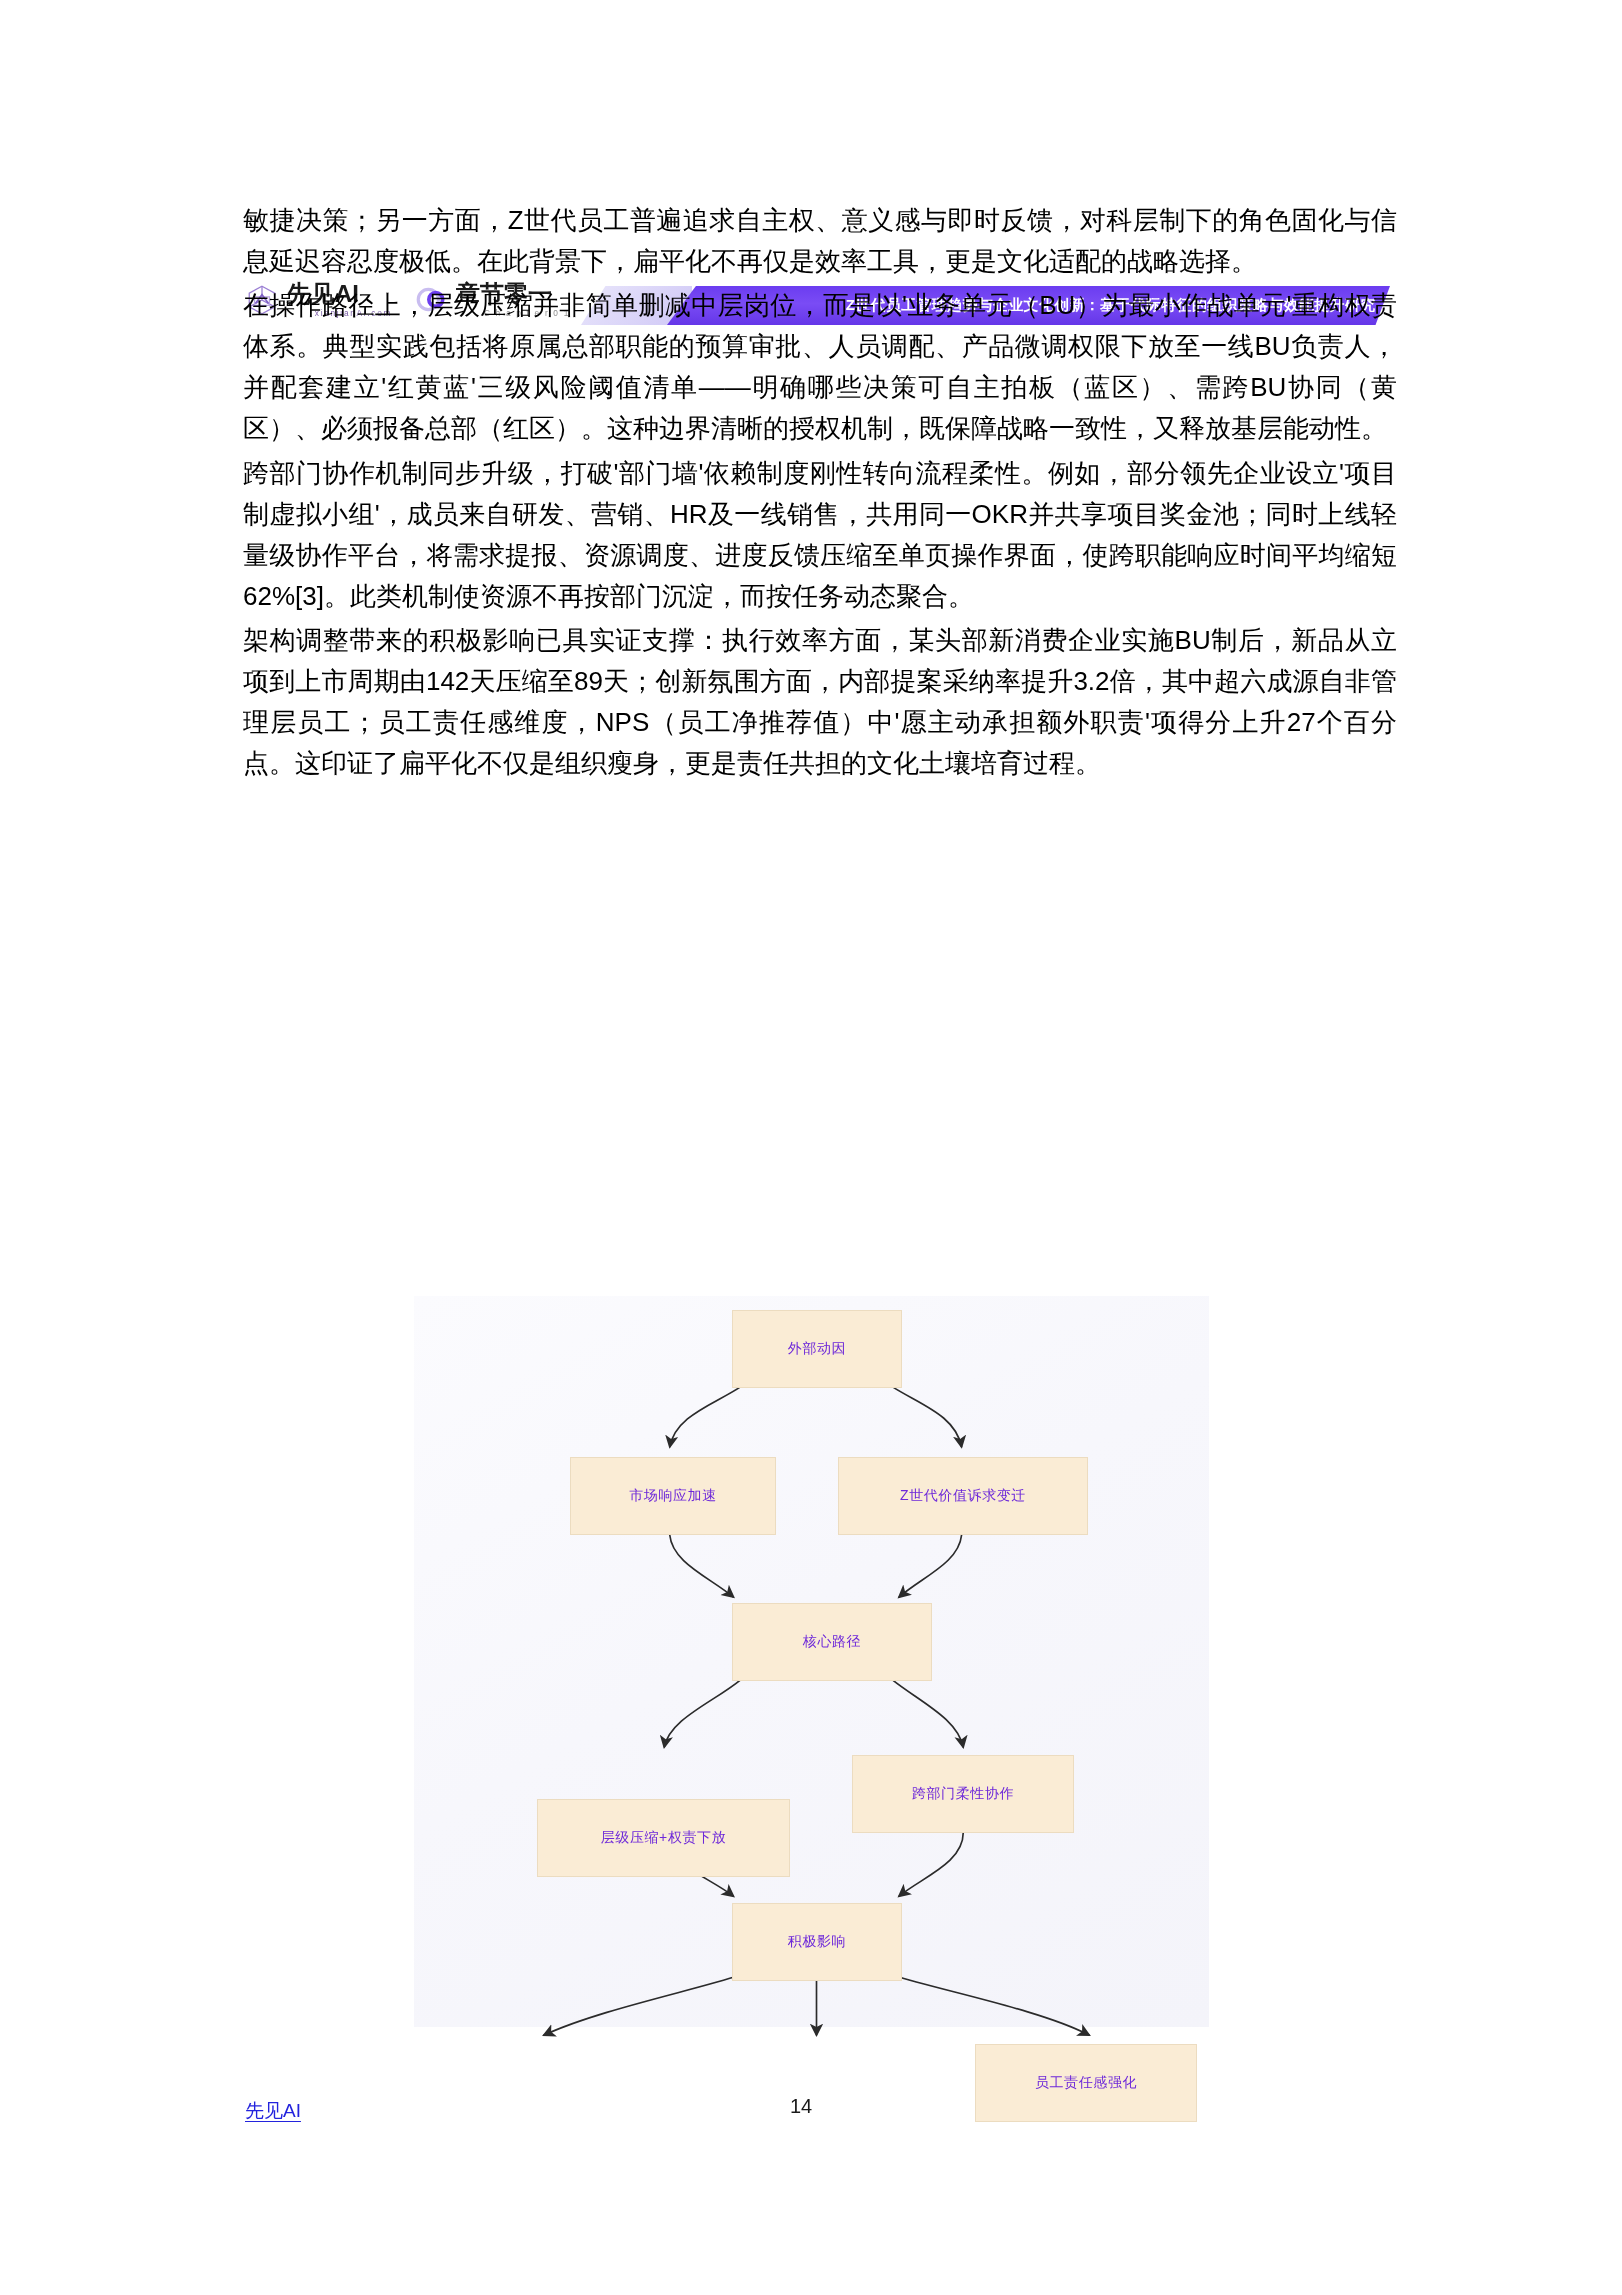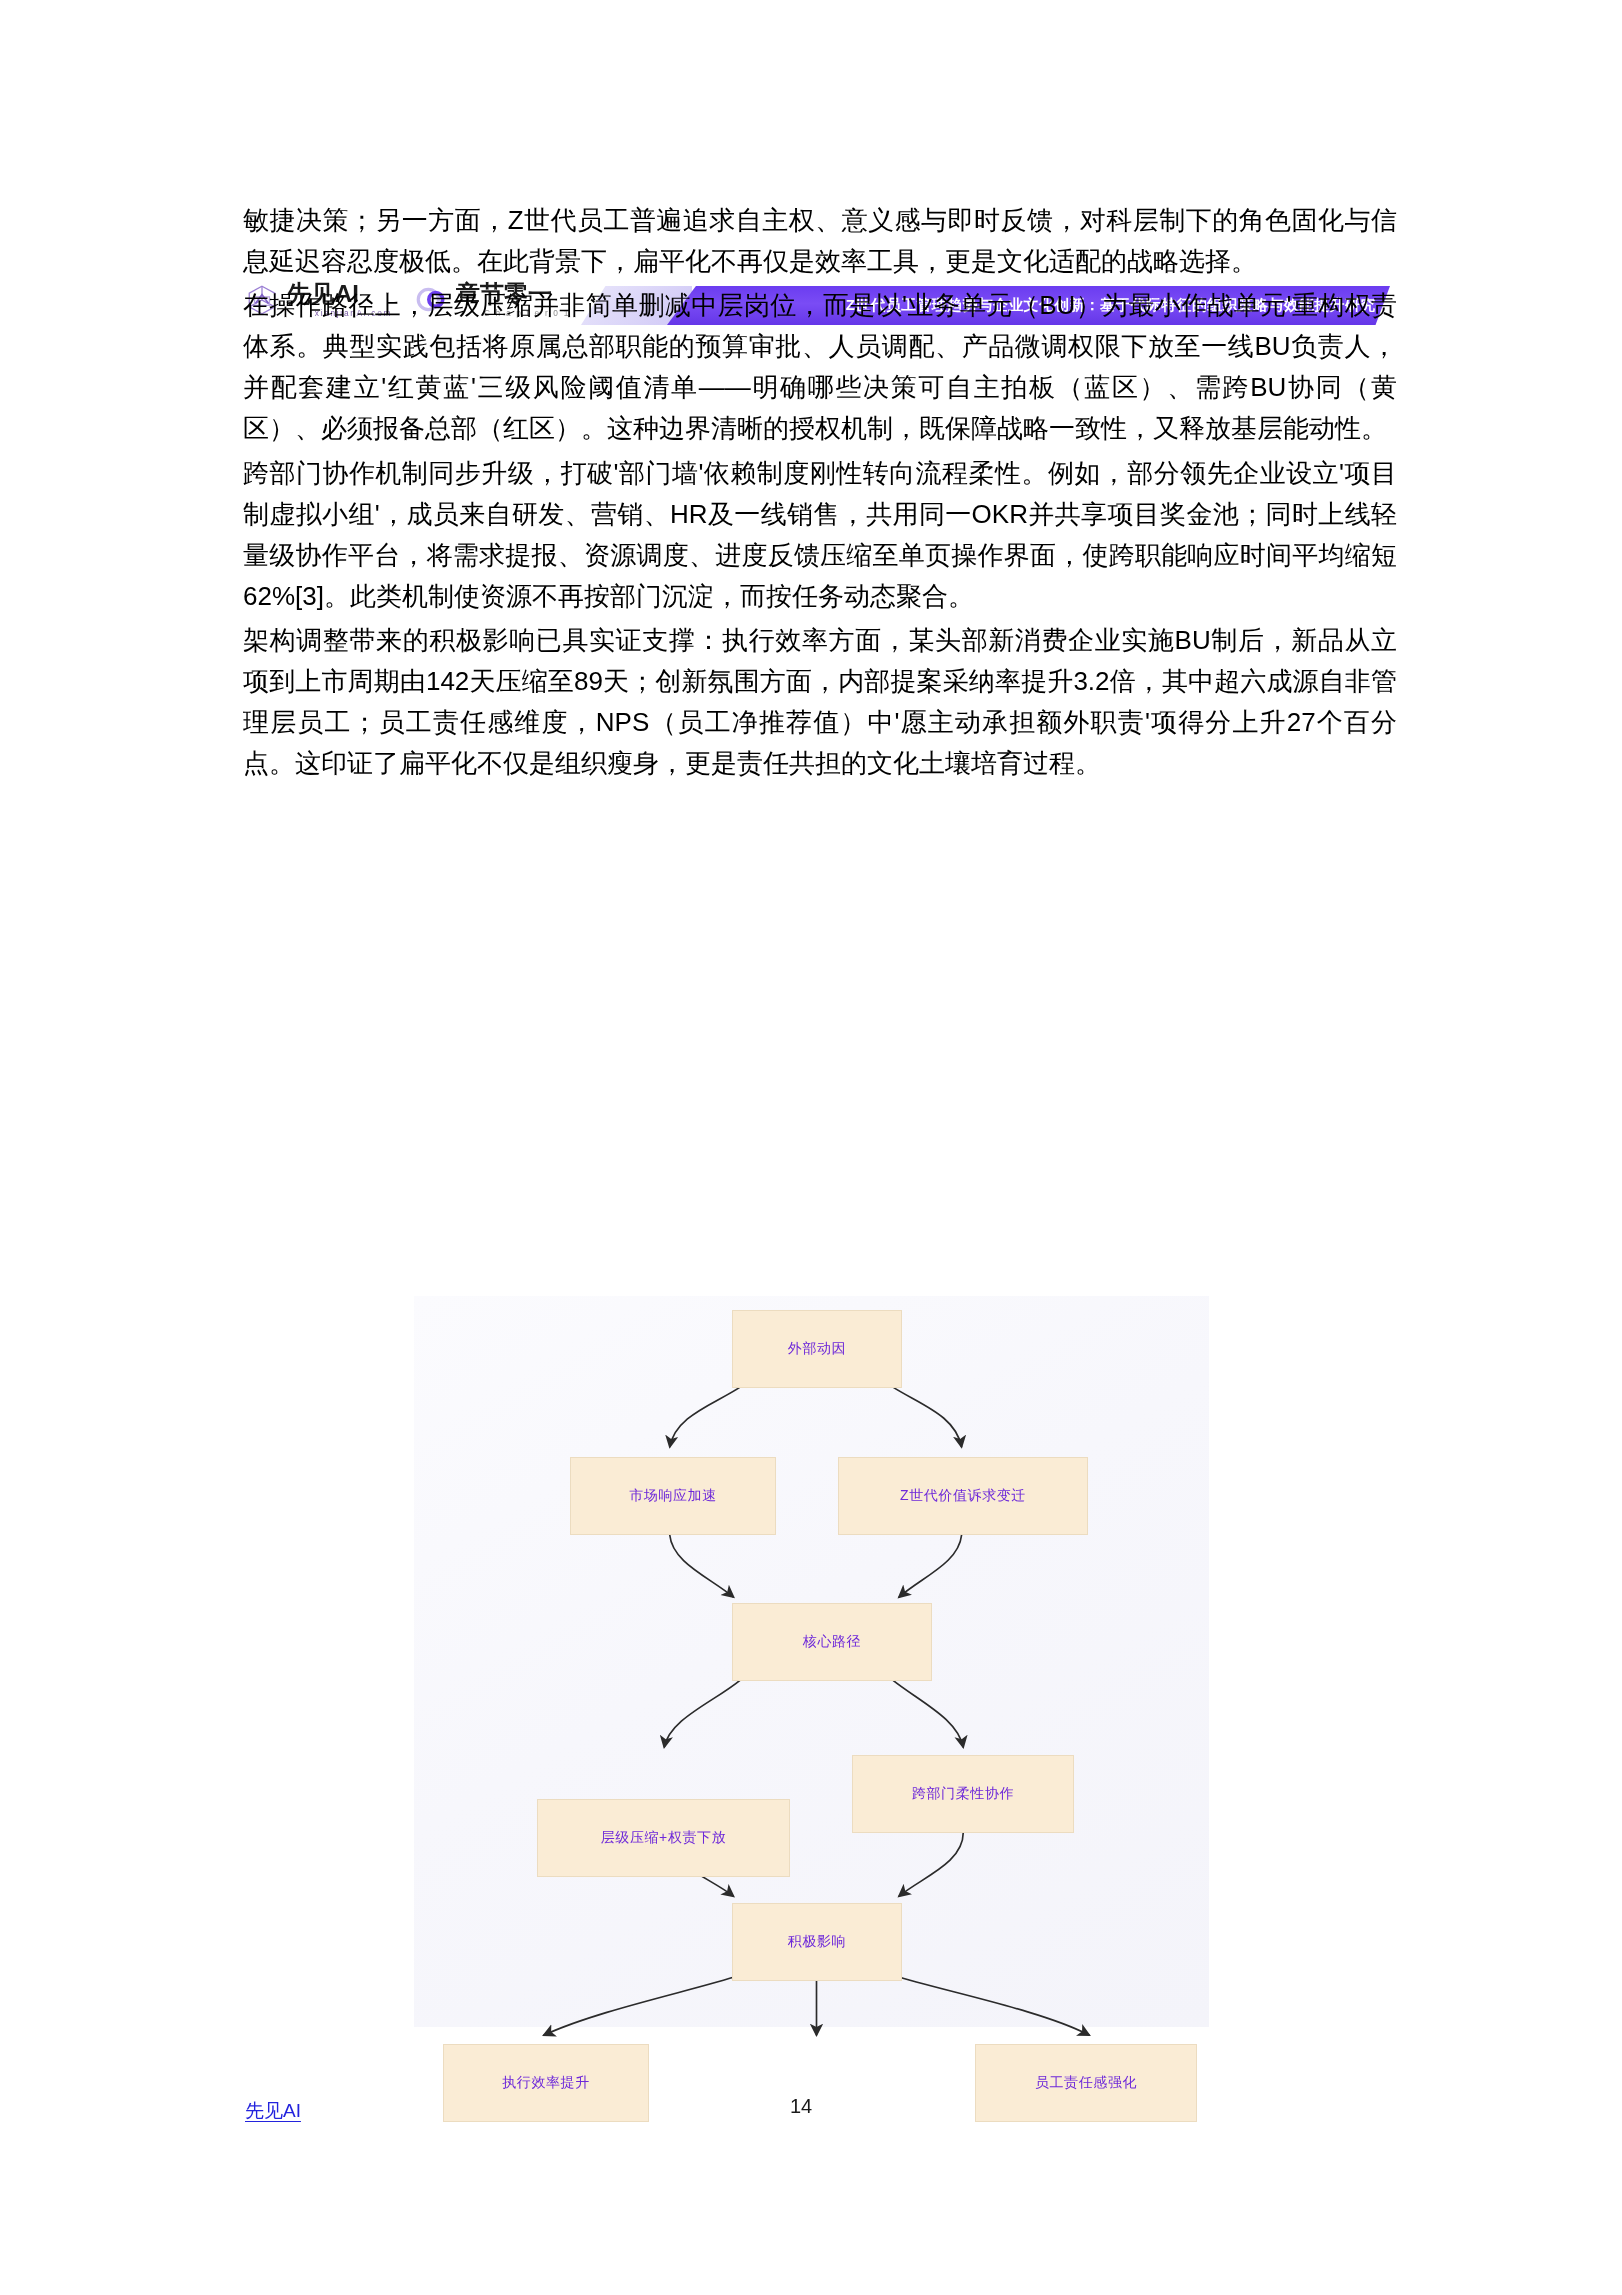--- a/index.html
+++ b/index.html
@@ -272,21 +272,20 @@
     <div class="node" style="left:424px; top:161px; width:250px; height:78px;">Z世代价值诉求变迁</div>
 
     <div class="node" style="left:318px; top:307px; width:200px; height:78px;">核心路径</div>
 
     <div class="node" style="left:123px; top:459px; width:253px; height:78px;margin-top:44px;">层级压缩+权责下放</div>
 
     <div class="node" style="left:438px; top:459px; width:222px; height:78px;">跨部门柔性协作</div>
 
     <div class="node" style="left:318px; top:607px; width:170px; height:78px;">积极影响</div>
 
-    <div class="node" style="left:29px; top:748px; width:206px; height:78px;">执行效率提升</div>
 
 
     <div class="node" style="left:561px; top:748px; width:222px; height:78px;">员工责任感强化</div>
 
   </div>
 
   <a class="footer-link" href="#">先见AI</a>
   <div class="page-number">14</div>
 
 </div>

